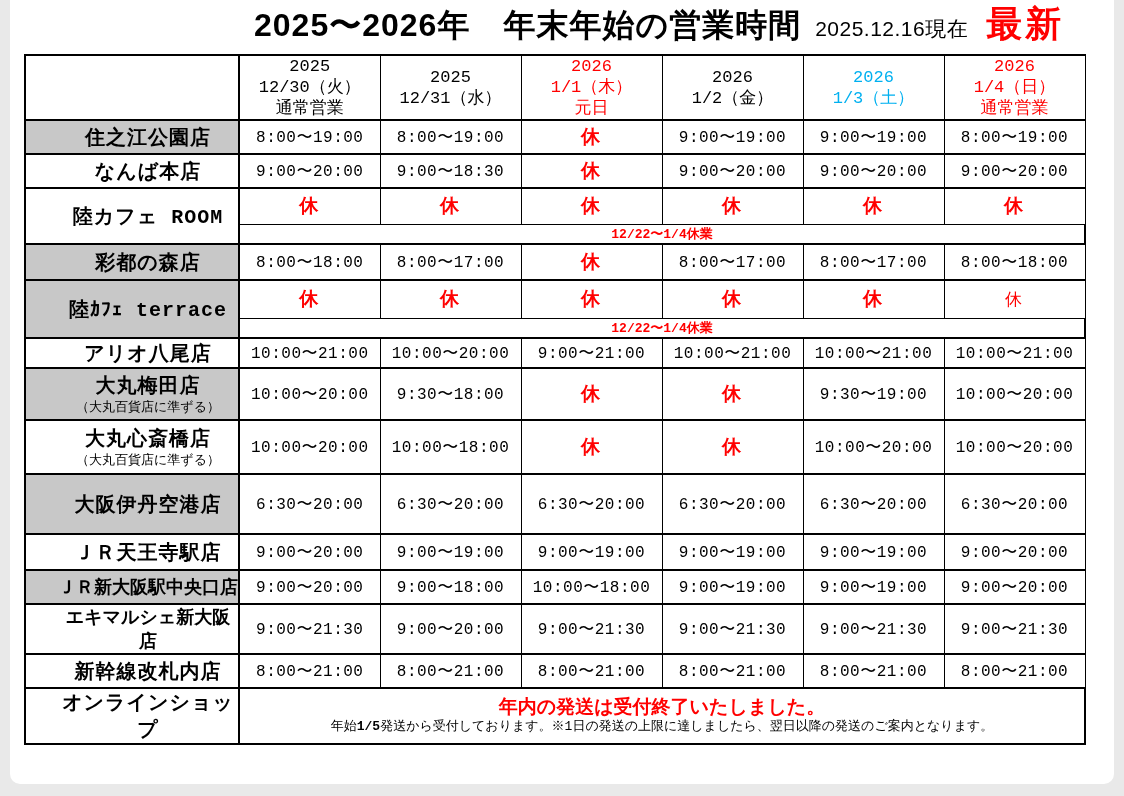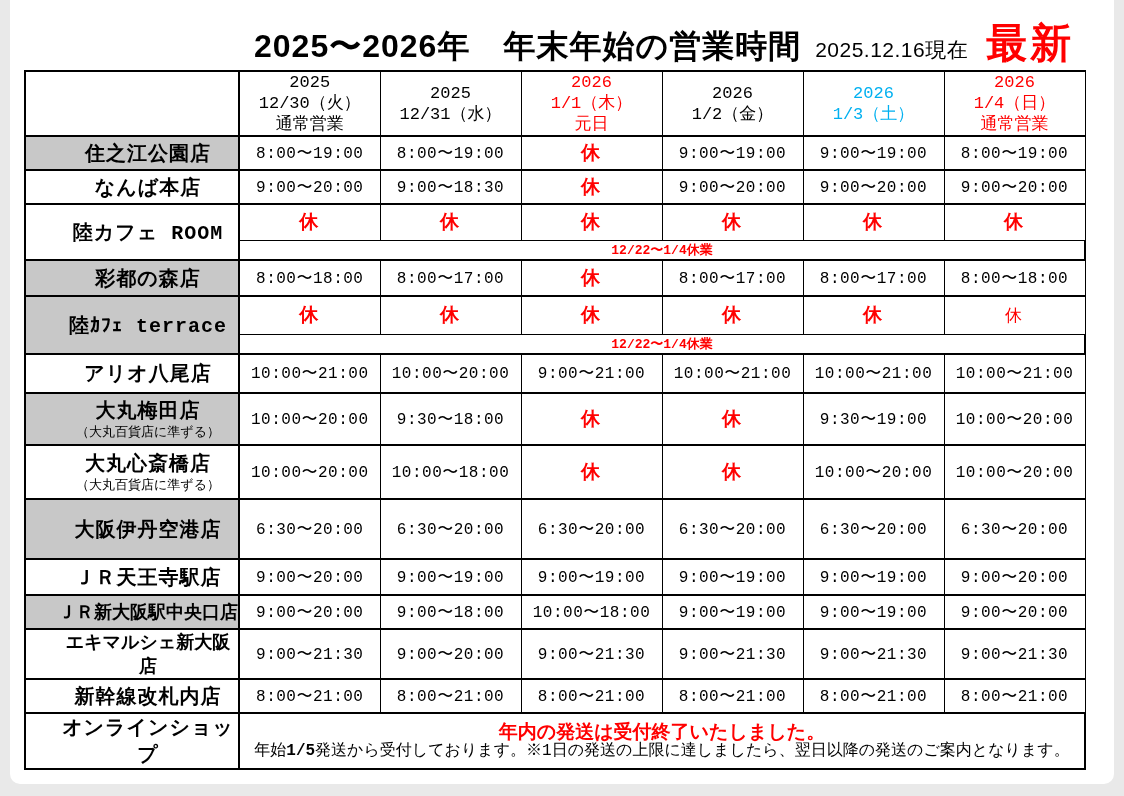--- a/index.html
+++ b/index.html
@@ -11,26 +11,26 @@
   }
   .panel{
     position:absolute;left:10px;top:0;
     width:1104px;height:784px;
     background:#ffffff;
     border-radius:0 0 10px 10px;
   }
   
   .titlebar{
     display:flex;align-items:baseline;
-    padding:16px 0 0 244px;
+    padding:0 0 0 244px;
     white-space:nowrap;height:54px;
   }
   .title-main{font-size:32px;font-weight:bold;color:#000;letter-spacing:1px;}
   .title-asof{font-size:21px;color:#000;margin-left:14px;letter-spacing:0.5px;}
-  .title-badge{font-size:41px;font-weight:bold;color:#ff0000;margin-left:18px;letter-spacing:3px;}
+  .title-badge{font-size:36px;font-weight:bold;color:#ff0000;margin-left:18px;letter-spacing:3px;}
   
   table{
     border-collapse:collapse;table-layout:fixed;
     width:1060px;margin-left:14px;font-family:Liberation Mono, monospace;
   }
   th,td{
     border:2px solid #000;
     text-align:center;vertical-align:middle;
     padding:0;overflow:hidden;
   }
@@ -45,21 +45,21 @@
   td.name{font-weight:bold;font-size:20px;background:#ffffff;color:#000;letter-spacing:1px;padding-left:32px;}
   td.name.shaded{background:#c8c8c8;}
   td.name.long{font-size:18px;letter-spacing:0;}
   td.name .sub{display:block;font-size:13px;font-weight:normal;letter-spacing:0;margin-top:-1px;}
   td.rest{color:#ff0000;font-weight:bold;font-size:19px;letter-spacing:2px;}
   td.rest.thin{font-weight:normal;font-size:17px;}
   tr.pre-note td.val{border-bottom-width:1px;}
   tr.note-row td{border-top-width:1px;color:#ff0000;font-weight:bold;font-size:13px;}
   td.online-cell{background:#ffffff;}
   .online-l1{color:#ff0000;font-weight:bold;font-size:19px;line-height:21px;}
-  .online-l2{color:#000;font-size:16px;line-height:15px;}
+  .online-l2{color:#000;font-size:13px;line-height:15px;}
   .online-l2 b{font-weight:bold;}
 </style>
 </head>
 <body>
 
 <div class="panel">
 
   <div class="titlebar">
     <span class="title-main">2025〜2026年　年末年始の営業時間</span>
     <span class="title-asof">2025.12.16現在</span>
@@ -158,21 +158,21 @@
       <td class="val rest">休</td>
       <td class="val rest">休</td>
       <td class="val rest">休</td>
       <td class="val rest">休</td>
       <td class="val thin rest">休</td>
     </tr>
     <tr style="height:20px" class="note-row">
       <td colspan="6">12/22〜1/4休業</td>
     </tr>
 
-    <tr style="height:39px">
+    <tr style="height:30px">
       <td class="name">アリオ八尾店</td>
       <td class="val">10:00〜21:00</td>
       <td class="val">10:00〜20:00</td>
       <td class="val">9:00〜21:00</td>
       <td class="val">10:00〜21:00</td>
       <td class="val">10:00〜21:00</td>
       <td class="val">10:00〜21:00</td>
     </tr>
 
     <tr style="height:52px">

